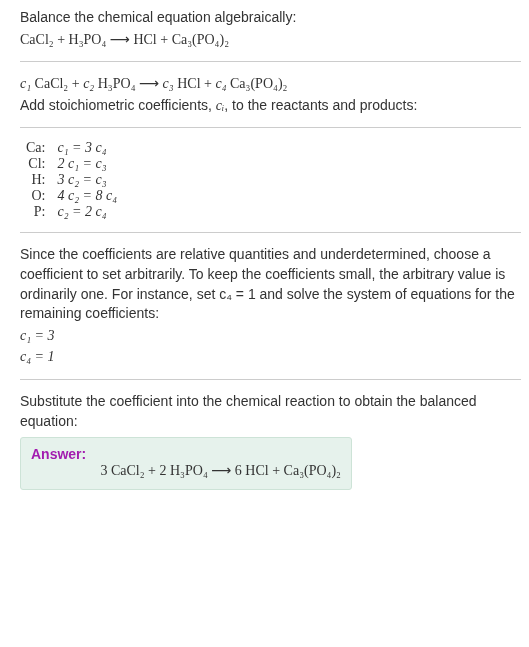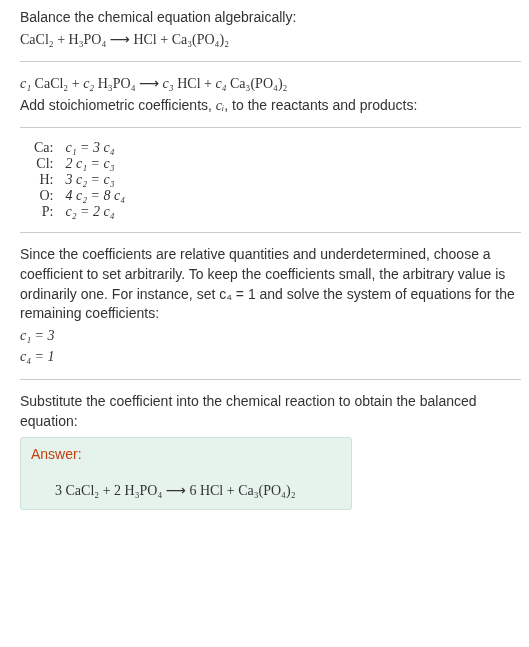--- a/index.html
+++ b/index.html
@@ -24,49 +24,51 @@
     line-height: 1.4;
   }
   .math {
     font-family: "Cambria Math", "STIXGeneral", "Times New Roman", serif;
   }
   .ital {
     font-style: italic;
   }
   .atoms-table {
     border-collapse: collapse;
-    margin: 2px 0 2px 8px;
+    margin: 2px 0 2px 0;
   }
   .atoms-table td {
     padding: 0 6px;
     font-family: "Cambria Math", "STIXGeneral", "Times New Roman", serif;
     font-size: 14px;
     vertical-align: baseline;
   }
   .atoms-table td.el {
     text-align: right;
     color: #333;
   }
   .answer-box {
     background: #e6f2ec;
     border: 1px solid #cde3d7;
     border-radius: 3px;
     padding: 8px 10px 10px 10px;
     margin-top: 6px;
     width: 310px;
   }
   .answer-label {
-    color: #c2410c;
+    color: #a21caf;
     font-size: 14px;
-    margin-bottom: 20px;
+    margin-bottom: 0;
+    font-weight: bold;
   }
   .answer-eq {
     font-family: "Cambria Math", "STIXGeneral", "Times New Roman", serif;
     font-size: 14px;
     padding-left: 24px;
+    text-align: right;
   }
 </style>
 </head>
 <body>
 
 <div class="content">
 
   <div class="line">Balance the chemical equation algebraically:</div>
   <div class="line math">CaCl₂ + H₃PO₄  ⟶  HCl + Ca₃(PO₄)₂</div>
 

